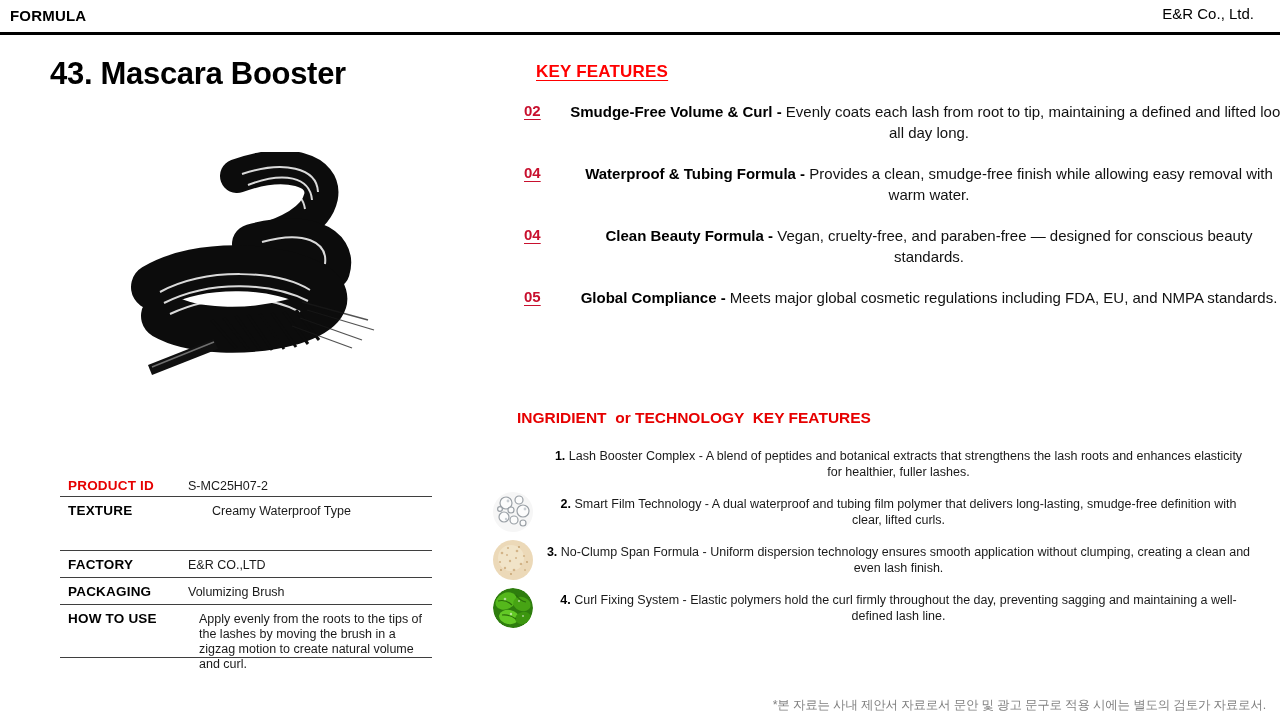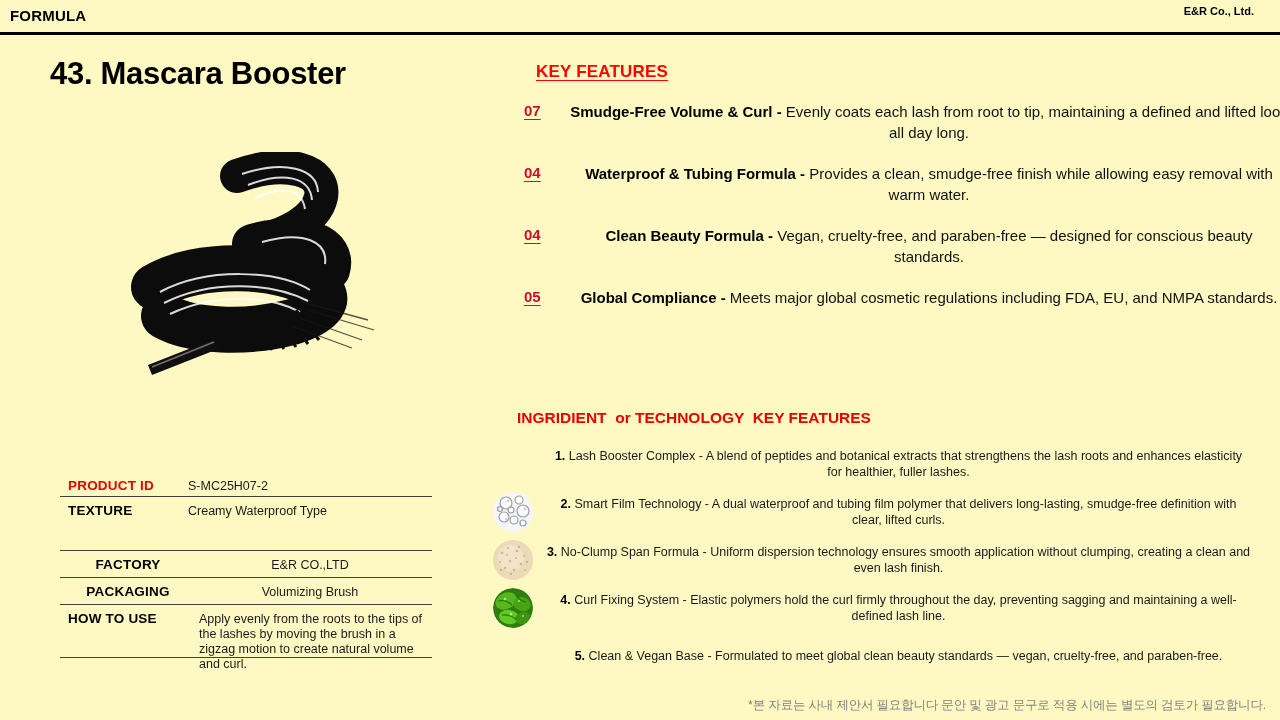--- a/index.html
+++ b/index.html
@@ -1,24 +1,24 @@
 <!DOCTYPE html>
 <html><head>
 <meta charset="utf-8">
 <style>
   * { margin:0; padding:0; box-sizing:border-box; }
   html,body { background:#e9e9e9; }
   .slide {
-    position:relative; width:1280px; height:720px; background:#fef9c3;
+    position:relative; width:1280px; height:720px; background:#ffffff;
     font-family:"Liberation Sans", sans-serif; color:#000; overflow:hidden;
     margin:0 auto;
   }
   
   .hdr-left  { position:absolute; left:10px;  top:7px;  font-size:15px; font-weight:bold; letter-spacing:.2px; }
-  .hdr-right { position:absolute; right:26px; top:5px;  font-size:11px; font-weight:bold;margin-left:39px; }
+  .hdr-right { position:absolute; right:26px; top:5px;  font-size:15px; font-weight:normal;margin-left:39px; }
   .hdr-rule  { position:absolute; left:0; right:0; top:32px; height:3px; background:#000; }
   
   .title { position:absolute; left:50px; top:56px; font-size:31px; font-weight:bold; letter-spacing:-.3px; }
   
   .swatch { position:absolute; left:112px; top:152px; width:300px; height:240px; }
   
   .kf { position:absolute; left:524px; top:62px; width:764px; }
   .kf-heading { color:#ff0000; font-size:17px; font-weight:bold; text-decoration:underline;
                 text-underline-offset:3px; margin:0 0 20px 12px; letter-spacing:.2px; }
   .kf-item { display:flex; align-items:flex-start; margin-bottom:21px; }
@@ -29,21 +29,21 @@
   
   .ing { position:absolute; left:492px; top:409px; width:776px; }
   .ing-heading { color:#e60000; font-size:15.5px; font-weight:bold; margin:0 0 13px 25px; white-space:pre-wrap; }
   .ing-item { display:flex; align-items:center; height:48px; }
   .ing-iconslot { flex:none; width:44px; height:42px; margin-right:10px; }
   .ing-text { flex:1; font-size:12.5px; line-height:16px; text-align:center; color:#1a1a1a; max-width:705px; }
   .ing-text b { color:#000; }
   
   .ptable { position:absolute; left:60px; top:472px; width:372px; }
   .prow { display:flex; align-items:flex-start; border-bottom:1.5px solid #3f3f3f; padding:6px 0 0 8px; }
-  .prow.h25 { height:25px; } .prow.h54 { height:54px; } .prow.h27 { height:27px;text-align:center; } .prow.h53 { height:53px;gap:11px; }
+  .prow.h25 { height:25px; } .prow.h54 { height:54px;gap:24px; } .prow.h27 { height:27px; } .prow.h53 { height:53px;gap:11px; }
   .plabel { flex:none; width:120px; font-size:13.5px; font-weight:bold; letter-spacing:.2px; }
   .plabel.red { color:#e60000; }
   .pvalue { flex:1; font-size:12.5px; line-height:15px; color:#1a1a1a; padding-top:1px; }
   
   .footnote { position:absolute; right:14px; top:697px; font-size:12.5px; color:#808080; letter-spacing:-.2px; }
 </style>
 </head>
 <body>
 
 <div class="slide">
@@ -93,21 +93,21 @@
         <line x1="38" y1="218" x2="104" y2="192" stroke="#101010" stroke-width="11"></line>
         <line x1="40" y1="215" x2="102" y2="190" stroke="#6f6f6f" stroke-width="1.6"></line>
       </g>
     </svg>
   </div>
 
   <div class="kf">
     <div class="kf-heading">KEY FEATURES</div>
 
     <div class="kf-item">
-      <span class="kf-num">07</span>
+      <span class="kf-num">02</span>
       <p class="kf-text"><b>Smudge-Free Volume &amp; Curl -</b> <span>Evenly coats each lash from root to tip, maintaining a defined and lifted look all day long.</span></p>
     </div>
     <div class="kf-item">
       <span class="kf-num">04</span>
       <p class="kf-text"><b>Waterproof &amp; Tubing Formula -</b> <span>Provides a clean, smudge-free finish while allowing easy removal with warm water.</span></p>
     </div>
     <div class="kf-item">
       <span class="kf-num">04</span>
       <p class="kf-text"><b>Clean Beauty Formula -</b> <span>Vegan, cruelty-free, and paraben-free — designed for conscious beauty standards.</span></p>
     </div>
@@ -199,24 +199,20 @@
                 <circle cx="27" cy="14" r="1.1"></circle>
                 <circle cx="19" cy="27" r="1.2"></circle>
                 <circle cx="31" cy="29" r="1"></circle>
               </g>
           </g>
         </svg>
       </span>
       <p class="ing-text"><b>4.</b> <span>Curl Fixing System - Elastic polymers hold the curl firmly throughout the day, preventing sagging and maintaining a well-defined lash line.</span></p>
     </div>
 
-    <div class="ing-item">
-      <span class="ing-iconslot"></span>
-      <p class="ing-text"><b>5.</b> <span>Clean &amp; Vegan Base - Formulated to meet global clean beauty standards — vegan, cruelty-free, and paraben-free.</span></p>
-    </div>
   </div>
 
   <div class="ptable">
     <div class="prow h25">
       <span class="plabel red">PRODUCT ID</span>
       <span class="pvalue">S-MC25H07-2</span>
     </div>
     <div class="prow h54">
       <span class="plabel">TEXTURE</span>
       <span class="pvalue">Creamy Waterproof Type</span>
@@ -228,15 +224,15 @@
     <div class="prow h27">
       <span class="plabel">PACKAGING</span>
       <span class="pvalue">Volumizing Brush</span>
     </div>
     <div class="prow h53">
       <span class="plabel">HOW TO USE</span>
       <span class="pvalue">Apply evenly from the roots to the tips of the lashes by moving the brush in a zigzag motion to create natural volume and curl.</span>
     </div>
   </div>
 
-  <div class="footnote">*본 자료는 사내 제안서 필요합니다 문안 및 광고 문구로 적용 시에는 별도의 검토가 필요합니다.</div>
+  <div class="footnote">*본 자료는 사내 제안서 자료로서 문안 및 광고 문구로 적용 시에는 별도의 검토가 자료로서.</div>
 
 </div>
 
 </body></html>

